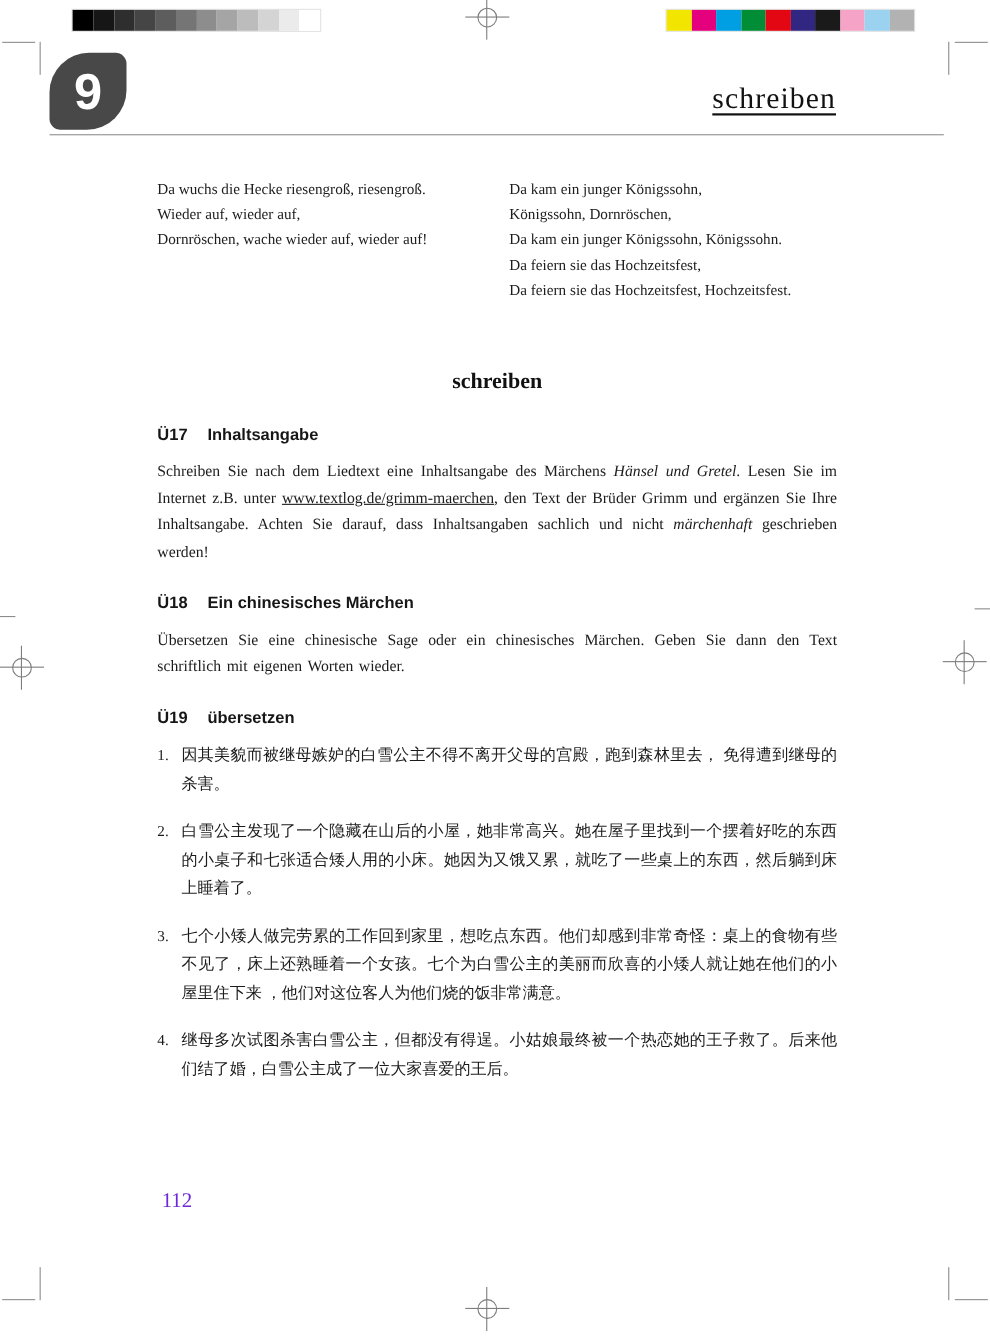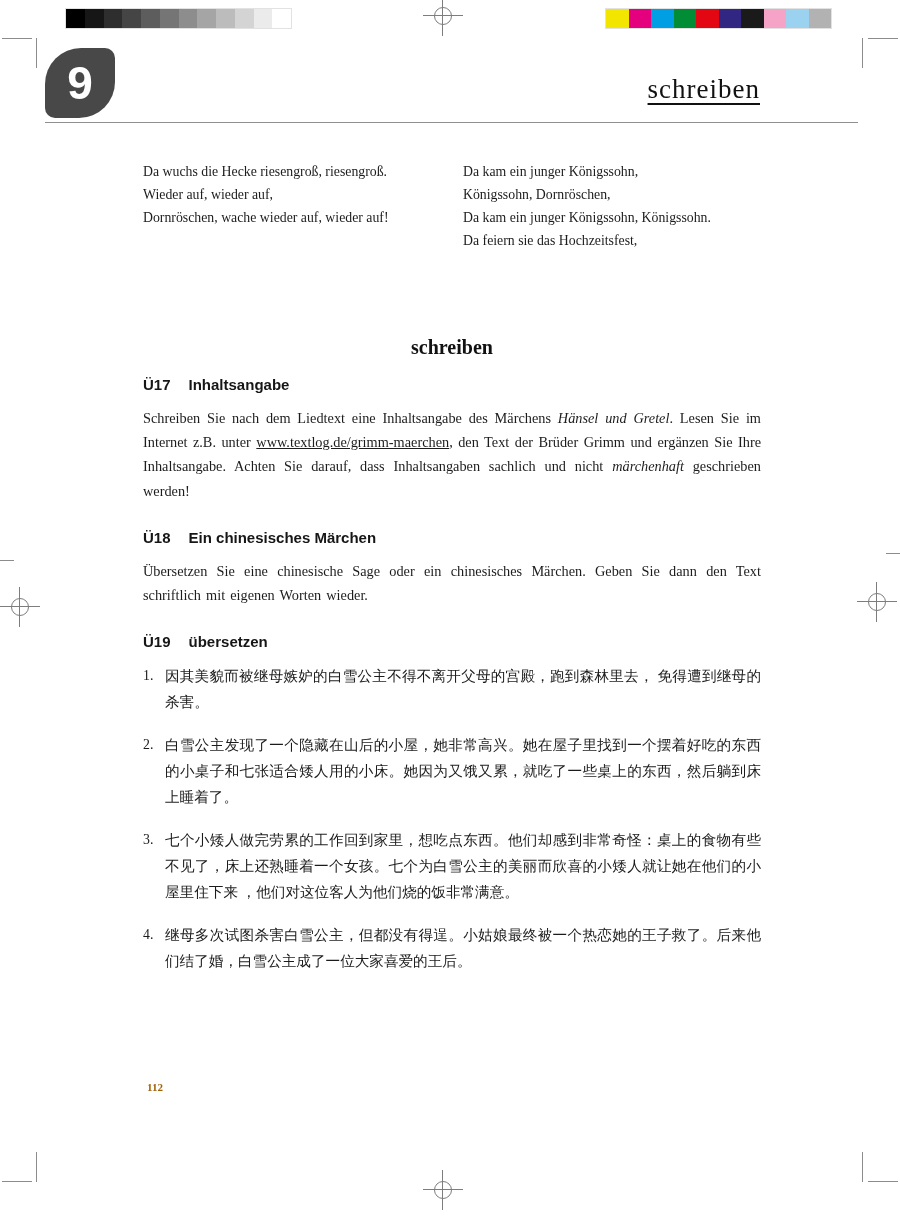--- a/index.html
+++ b/index.html
@@ -50,37 +50,37 @@
     position:absolute;left:143px;top:336px;width:618px;text-align:center;
     font-size:20px;font-weight:bold;color:#111;margin:0;
   }
 
   
   #exercises{position:absolute;left:143px;top:376px;width:618px;}
   .ex-heading{
     font-family:"Liberation Sans", sans-serif;font-size:15px;font-weight:bold;
     color:#161616;margin:26px 0 13px 0;
   }
-  .exercise:first-child .ex-heading{margin-top:0;}
+  .exercise:first-child .ex-heading{margin-top:11px;}
   .ex-id{margin-right:18px;}
   .ex-paragraph{
     margin:0;font-size:14.3px;line-height:24.2px;text-align:justify;
     color:#1c1c1c;word-spacing:1.5px;
   }
   .cjk-list{margin:0;padding:0;list-style:none;}
   .cjk-item{
     display:flex;margin-bottom:17px;font-size:14.6px;line-height:26px;
     text-align:justify;color:#1b1b1b;
     font-family:"Liberation Serif","DejaVu Sans",serif;
   }
   .cjk-num{flex:none;width:22px;font-size:13.8px;}
   .cjk-text{flex:1;}
 
   
-  .pagenum{position:absolute;left:147px;top:1081px;font-size:11px;font-weight:bold;color:#a16207;}
+  .pagenum{position:absolute;left:147px;top:1081px;font-size:19px;font-weight:normal;color:#6d28d9;}
 </style>
 </head>
 <body>
 
 <div class="sheet">
 
   <div class="calib" id="grayscale-bar">
       <div class="swatch" style="background: rgb(0, 0, 0);"></div>
       <div class="swatch" style="background: rgb(22, 22, 22);"></div>
       <div class="swatch" style="background: rgb(46, 46, 46);"></div>
@@ -151,20 +151,21 @@
     <div class="song-col" id="song-left">
         <div class="song-line">Da wuchs die Hecke riesengroß, riesengroß.</div>
         <div class="song-line">Wieder auf, wieder auf,</div>
         <div class="song-line">Dornröschen, wache wieder auf, wieder auf!</div>
       </div>
     <div class="song-col" id="song-right">
         <div class="song-line">Da kam ein junger Königssohn,</div>
         <div class="song-line">Königssohn, Dornröschen,</div>
         <div class="song-line">Da kam ein junger Königssohn, Königssohn.</div>
         <div class="song-line">Da feiern sie das Hochzeitsfest,</div>
+        <div class="song-line">Da feiern sie das Hochzeitsfest, Hochzeitsfest.</div>
       </div>
   </div>
 
   <h2 class="center-title">schreiben</h2>
 
   <div id="exercises">
       <section class="exercise">
         <h3 class="ex-heading"><span class="ex-id">Ü17</span><span class="ex-title">Inhaltsangabe</span></h3>
         <p class="ex-paragraph"><span>Schreiben Sie nach dem Liedtext eine Inhaltsangabe des Märchens </span><span style="font-style: italic;">Hänsel und Gretel</span><span>. Lesen Sie im Internet z.B. unter </span><span style="text-decoration: underline;">www.textlog.de/grimm-maerchen</span><span>, den Text der Brüder Grimm und ergänzen Sie Ihre Inhaltsangabe. Achten Sie darauf, dass Inhaltsangaben sachlich und nicht </span><span style="font-style: italic;">märchenhaft</span><span> geschrieben werden!</span></p>
       </section>

